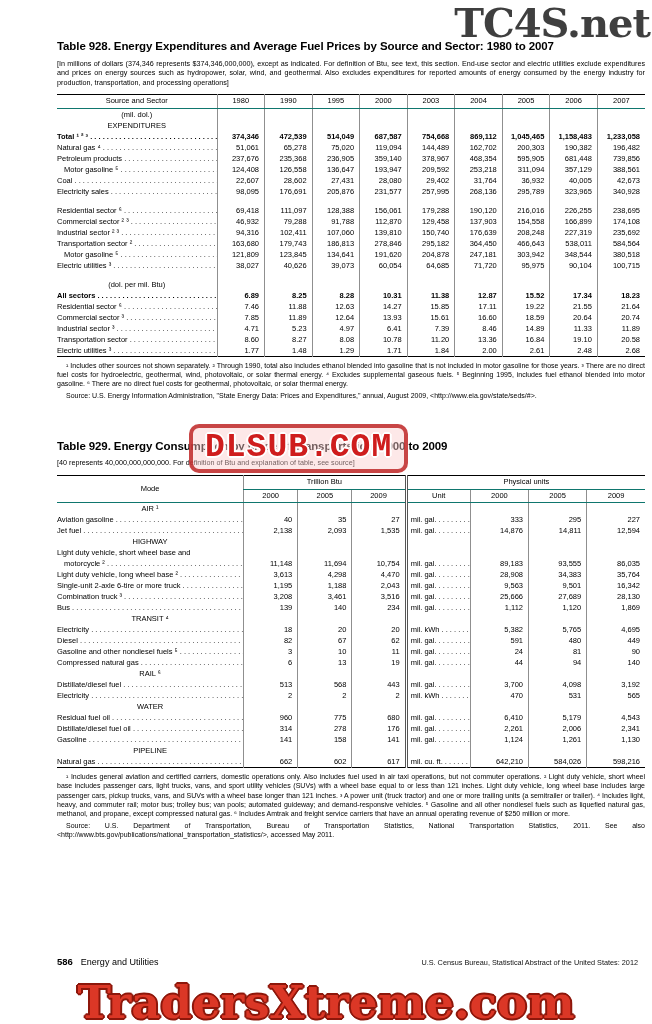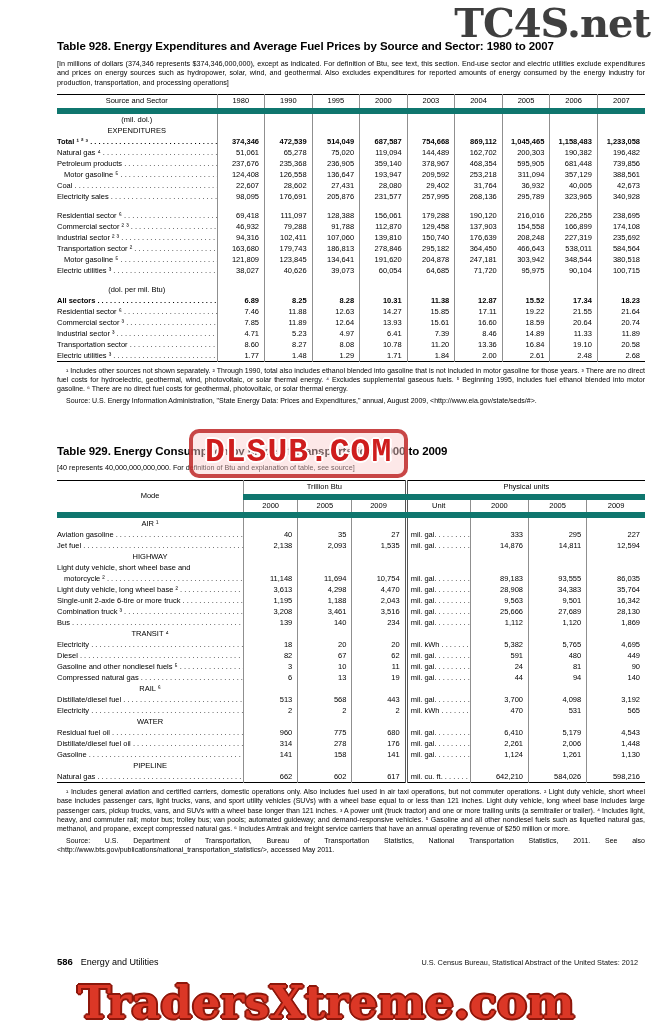--- a/index.html
+++ b/index.html
@@ -7,21 +7,21 @@
   body { font-family:"Liberation Sans",sans-serif; color:#000; background:#fff; position:relative; overflow:hidden; }
   .page { position:absolute; inset:0; padding:40px 7px 0 57px; }
 
   .ttl { font-size:11.5px; line-height:1.18; font-weight:bold; max-width:545px; letter-spacing:-0.1px; margin-bottom:5px; }
   .ttl.one { max-width:none; }
   .headnote { font-size:7.2px; line-height:1.32; text-align:justify; margin-bottom:7px; }
 
   .t { border-collapse:collapse; table-layout:fixed; width:100%; font-size:7.5px;
        border-top:1.5px solid #000; border-bottom:1.5px solid #000; }
   .t thead th { font-weight:normal; text-align:center; vertical-align:middle;
-                border-bottom:6px solid #0f766e; padding:2px 1px; font-size:7.5px; line-height:1.15; }
+                border-bottom:1px solid #0f766e; padding:2px 1px; font-size:7.5px; line-height:1.15; }
   .t tbody td { height:11px; line-height:11px; vertical-align:bottom; overflow:hidden; }
   .t .lbl { white-space:nowrap; }
   .t .l1 { display:block; }
   .t .ind2 { padding-left:7px; }
   .t .num { text-align:right; padding-right:5px; }
   .t tbody td.num, .t thead th.yr { border-left:1px solid #8f8f8f; }
   .t .sec { text-align:center; white-space:nowrap; }
   .t .ind { padding-left:7px; }
   .t .b { font-weight:bold; }
   .t tr.gap td { height:8px; }
@@ -599,21 +599,21 @@
             <td class="num">4,543</td>
           </tr>
           <tr>
             <td class="lbl"><span>Distillate/diesel fuel oil</span><span class="leader"> . . . . . . . . . . . . . . . . . . . . . . . . . . . . . . . . . . . . . . . . . . . . . . . . . . . . . . . . . . . . . . . . .</span></td>
             <td class="num">314</td>
             <td class="num">278</td>
             <td class="num">176</td>
             <td class="unit dbl"><span>mil. gal.</span><span class="leader"> . . . . . . . . . . . . . . . . . . . . . . . . . . . . . . . . . . . . . . . . . . . . . . . . . . . . . . . . . . . . . . . . .</span></td>
             <td class="num">2,261</td>
             <td class="num">2,006</td>
-            <td class="num">1,448</td>
+            <td class="num">2,341</td>
           </tr>
           <tr>
             <td class="lbl"><span>Gasoline</span><span class="leader"> . . . . . . . . . . . . . . . . . . . . . . . . . . . . . . . . . . . . . . . . . . . . . . . . . . . . . . . . . . . . . . . . .</span></td>
             <td class="num">141</td>
             <td class="num">158</td>
             <td class="num">141</td>
             <td class="unit dbl"><span>mil. gal.</span><span class="leader"> . . . . . . . . . . . . . . . . . . . . . . . . . . . . . . . . . . . . . . . . . . . . . . . . . . . . . . . . . . . . . . . . .</span></td>
             <td class="num">1,124</td>
             <td class="num">1,261</td>
             <td class="num">1,130</td>

